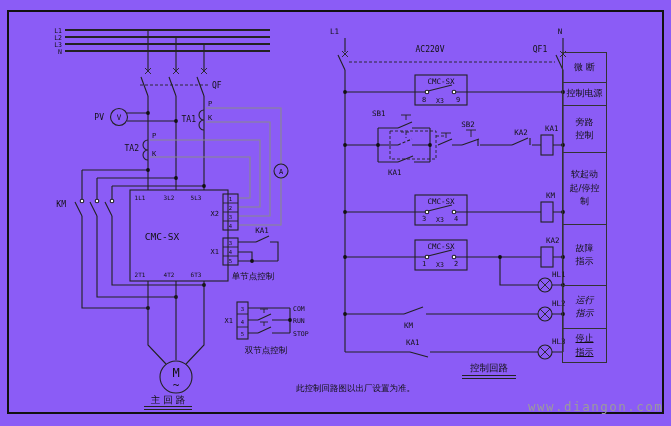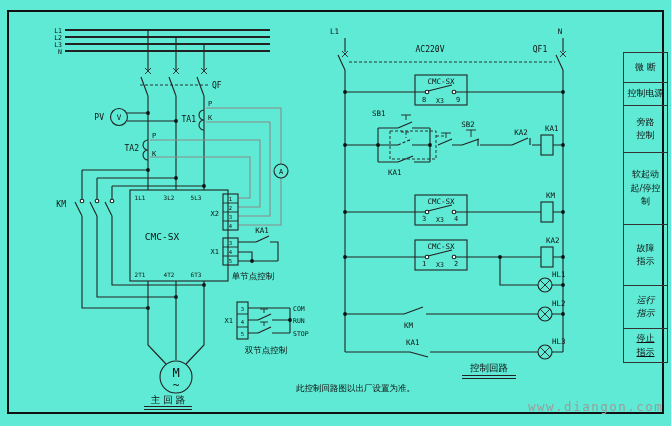--- a/index.html
+++ b/index.html
@@ -1,30 +1,30 @@
 <!DOCTYPE html>
 <html><head>
 <meta charset="utf-8">
 <style>
   html,body{margin:0;padding:0;background:#fff;}
-  #page{position:relative;width:671px;height:426px;background:#5eead4;overflow:hidden;
+  #page{position:relative;width:671px;height:426px;background:#8b5cf6;overflow:hidden;
         font-family:"DejaVu Sans",sans-serif;}
   svg{position:absolute;left:0;top:0;}
   svg path,svg circle,svg rect,svg line{stroke:#222;fill:none;stroke-width:1.1;}
   svg .thick path{stroke-width:1.9;}
   svg .gray path,svg .gray circle{stroke:#8a8a8a;}
   svg .dashed{stroke-dasharray:3,2;}
   svg .fine{stroke-width:0.9;}
   svg .frame{stroke:#111;stroke-width:2;}
   svg .dot{fill:#111;stroke:none;}
   svg .term{fill:#fff;}
   svg text{stroke:none;fill:#111;font-family:"DejaVu Sans Mono",monospace;}
   svg text.cjk{font-family:"DejaVu Sans",sans-serif;}
   svg text.wm{fill:#9b9b9b;letter-spacing:1.5px;}
-  #legend{position:absolute;left:623px;top:52px;width:45px;height:311px;
+  #legend{position:absolute;left:562px;top:52px;width:45px;height:311px;
           border:1px solid #333;box-sizing:border-box;display:flex;flex-direction:column;}
   #legend .cell{box-sizing:border-box;border-bottom:1px solid #333;display:flex;
           align-items:center;justify-content:center;text-align:center;
           font-size:9px;line-height:1.5;white-space:pre-line;color:#111;}
   #legend .cell:last-child{border-bottom:none;text-decoration:underline;}
   #legend .c1{height:30px;} #legend .c2{height:23px;text-align:right;} #legend .c3{height:72px;}
   #legend .c4{height:48px;} #legend .c5{height:62px;} #legend .c6{height:43px;font-style:italic;}
   #legend .c7{height:33px;}
 </style>
 </head>

